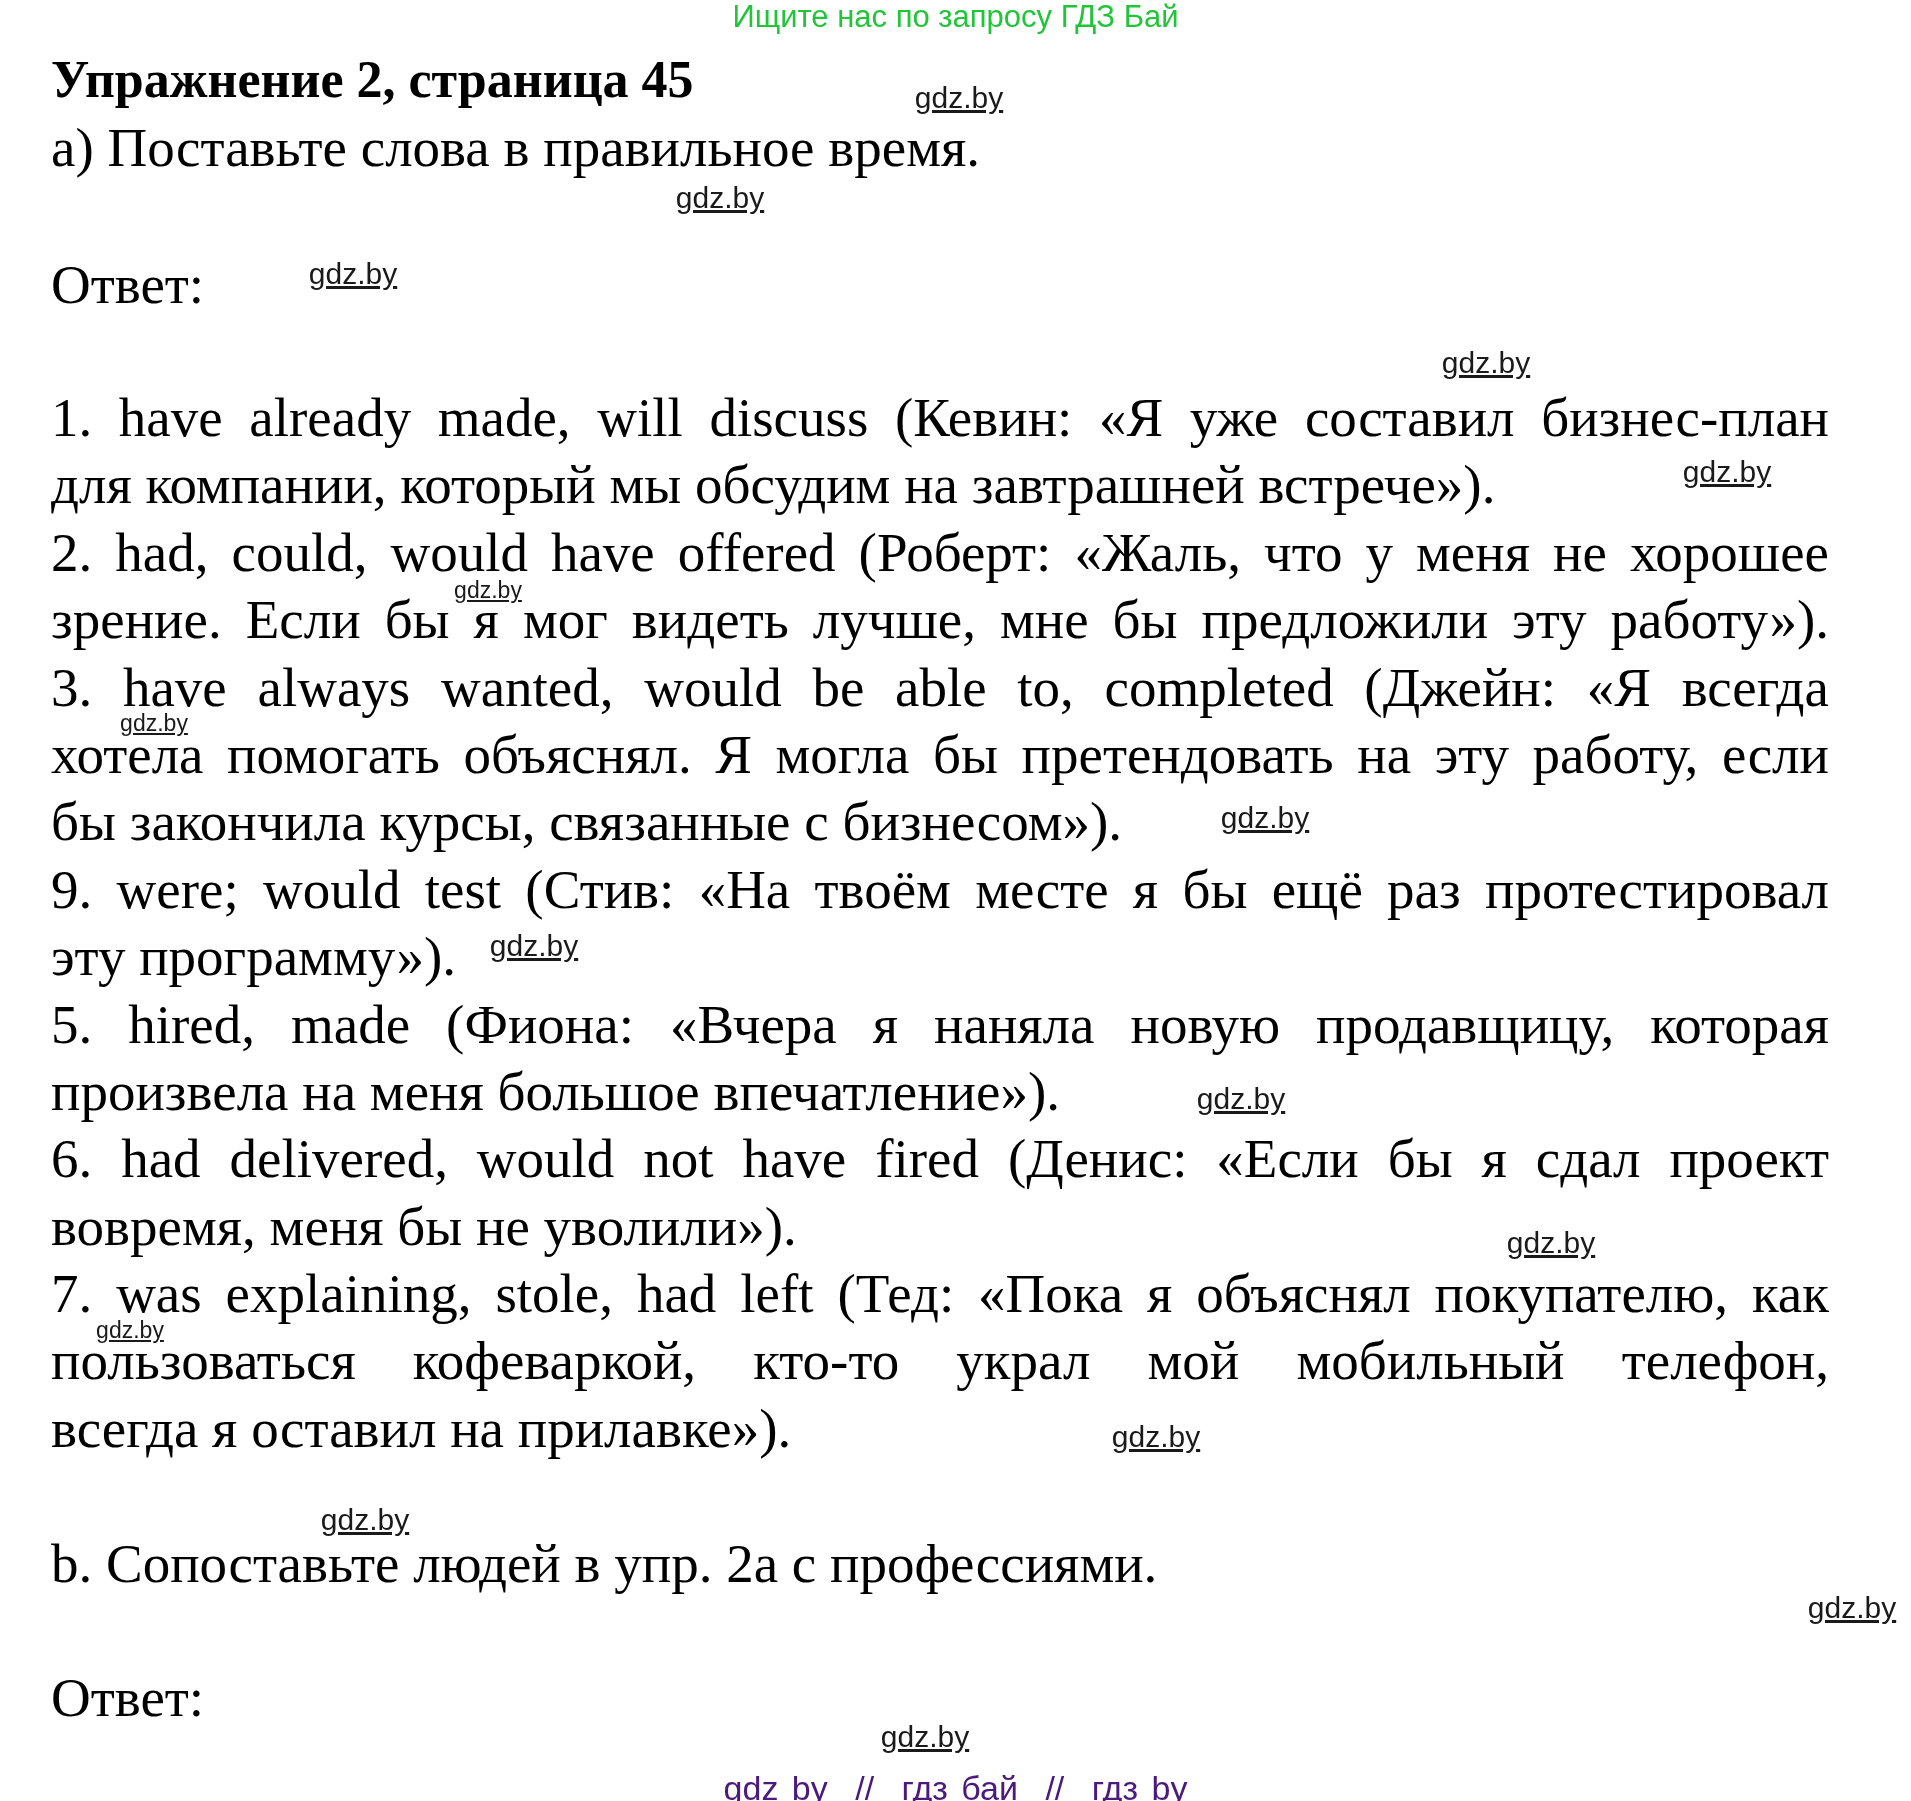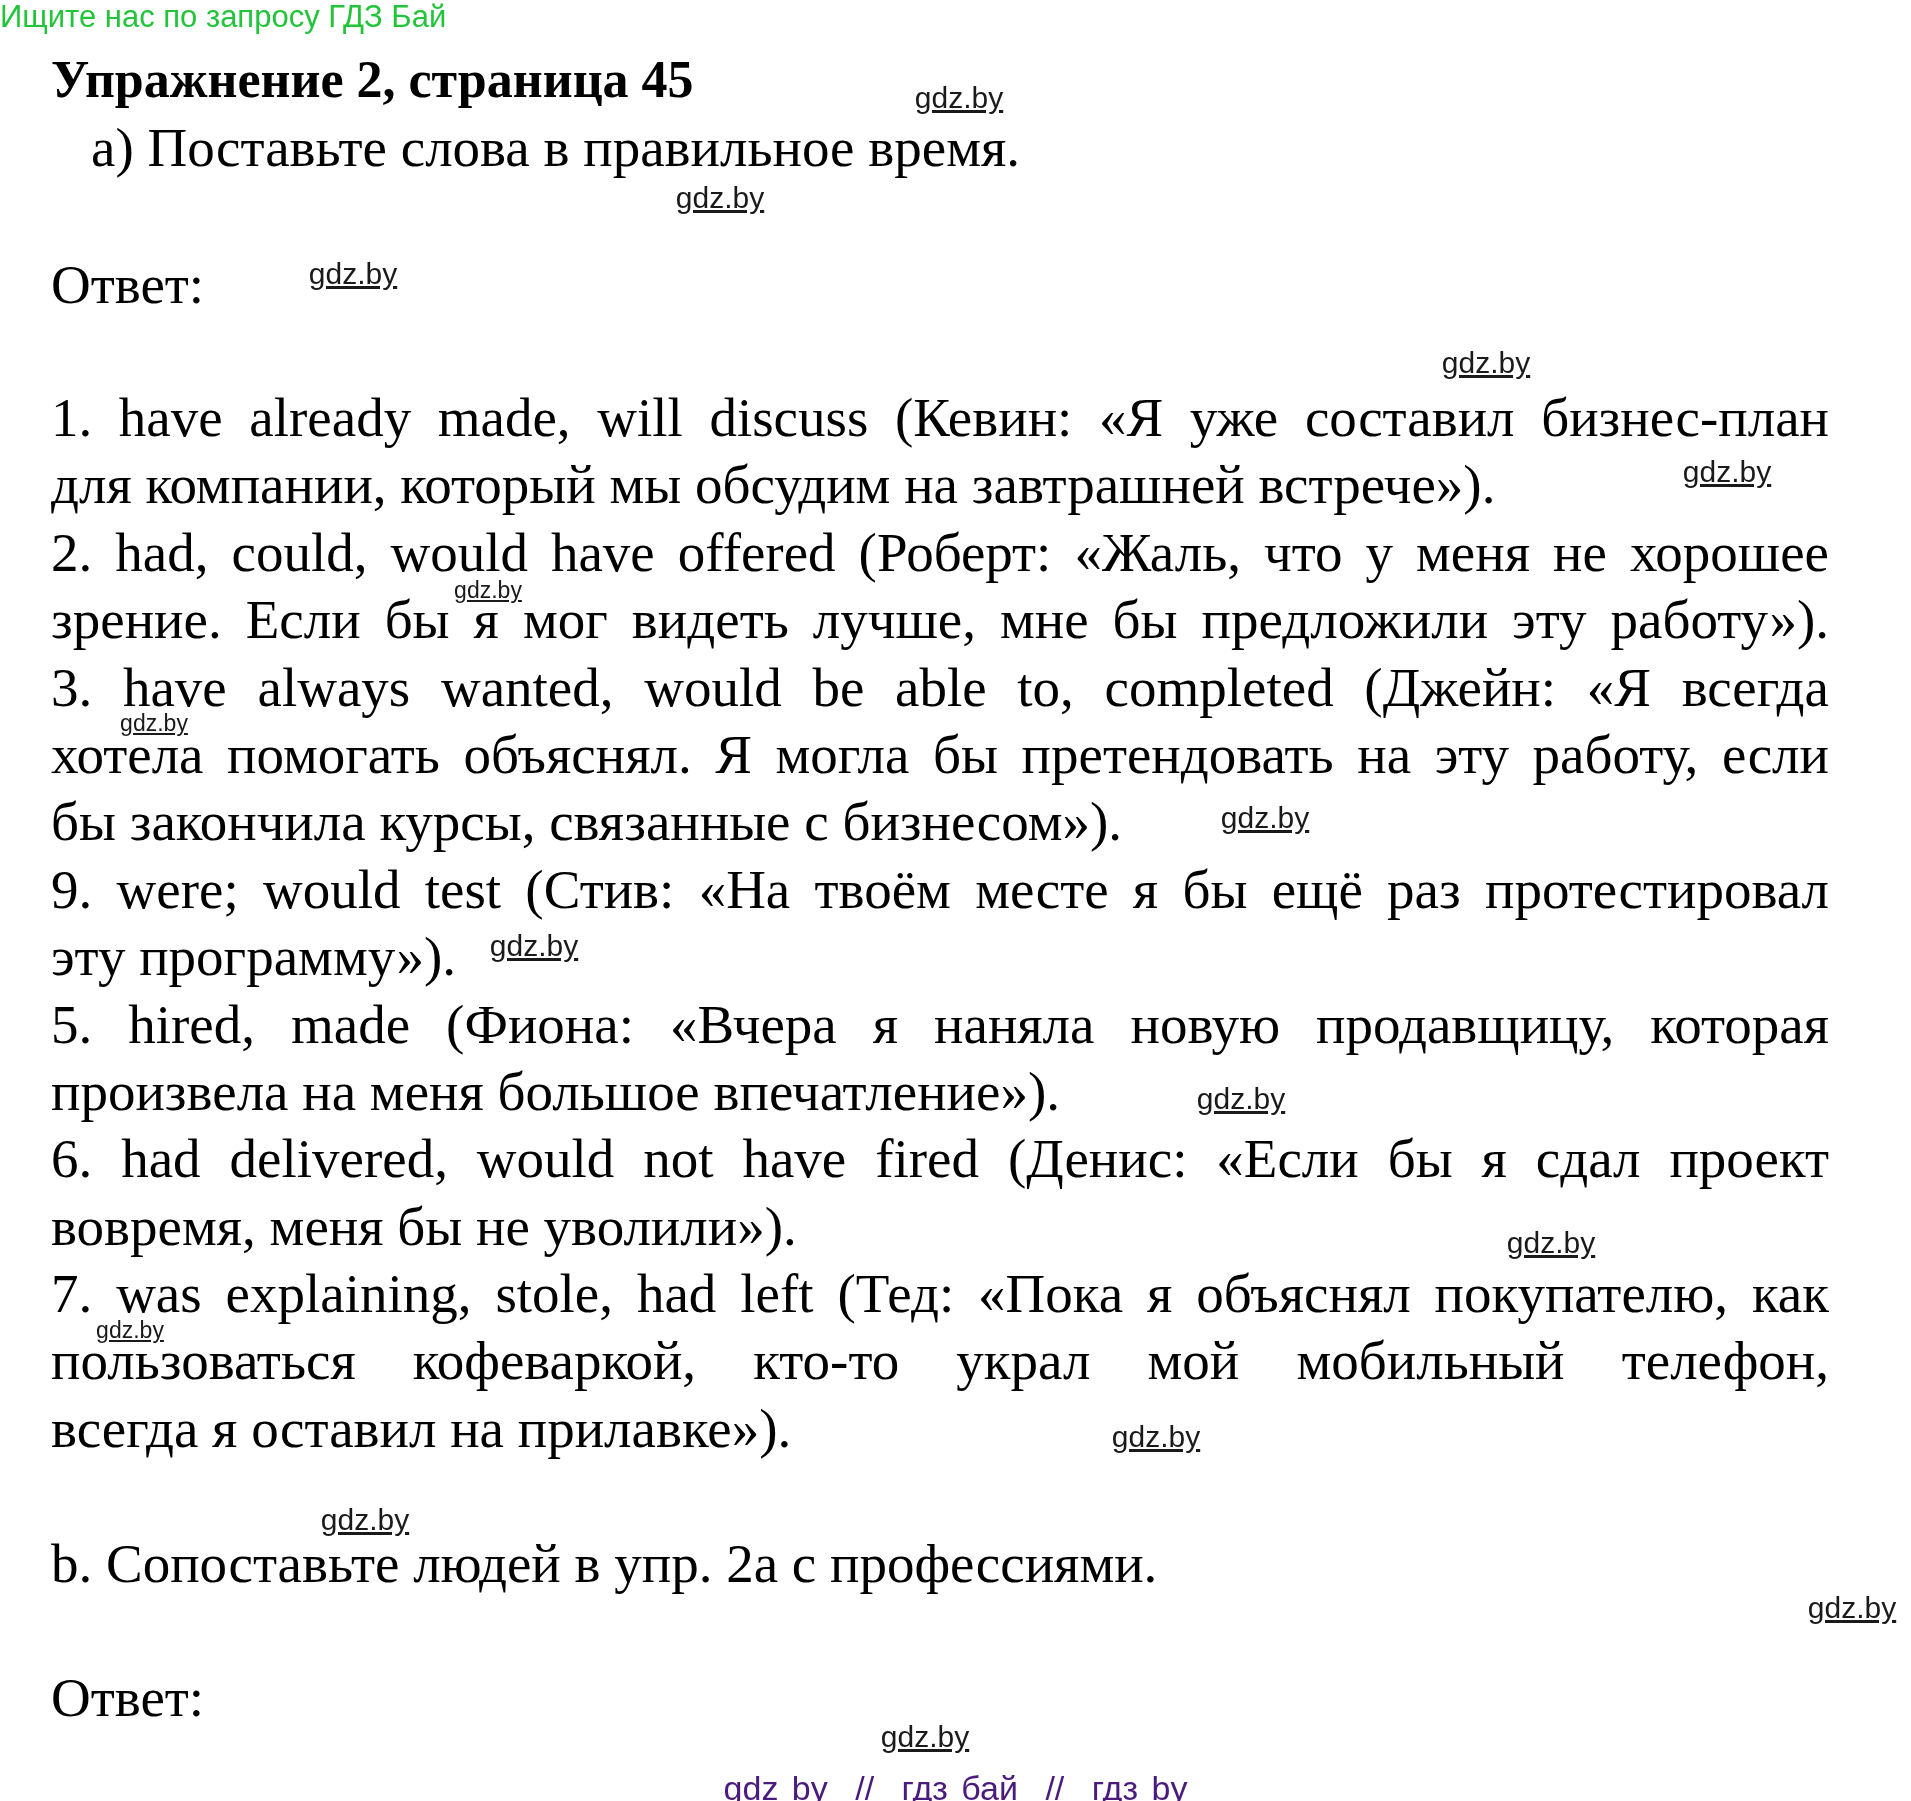--- a/index.html
+++ b/index.html
@@ -1,19 +1,19 @@
 <!DOCTYPE html>
 <html><head>
 <meta charset="utf-8">
 <style>
   html, body { margin: 0; padding: 0; background: #ffffff; }
   body { width: 1911px; height: 1801px; position: relative; overflow: hidden; }
   .abs { position: absolute; white-space: nowrap; text-align: right; }
   .banner {
-    left: 0; width: 1911px; top: 0; text-align: left;
+    left: 0; width: 1911px; top: 0; text-align: center;
     font-family: "Liberation Sans", sans-serif; font-size: 31px; line-height: 34px;
     color: #22c43a;
   }
   .heading {
     left: 51px; top: 50px;
     font-family: "Liberation Serif", serif; font-weight: bold; font-size: 52px; line-height: 60px;
     color: #000;
   }
   .serif {
     font-family: "Liberation Serif", serif; font-size: 55px; line-height: 67px; color: #000;
@@ -36,21 +36,21 @@
   }
   .footer .sep { margin: 0 14px; }
 </style>
 </head>
 <body>
 
 <div class="abs banner">Ищите нас по запросу ГДЗ Бай</div>
 
 <div class="abs heading">Упражнение 2, страница 45</div>
 
-<div class="abs serif" style="left:51px; top:114px;margin-left:40px;">а) Поставьте слова в правильное время.</div>
+<div class="abs serif" style="left:51px; top:114px;">а) Поставьте слова в правильное время.</div>
 
 <div class="abs serif" style="left:51px; top:251px;">Ответ:</div>
 
 <div class="answers">
   <span class="line justify">1. have already made, will discuss (Кевин: «Я уже составил бизнес-план</span>
   <span class="line">для компании, который мы обсудим на завтрашней встрече»).</span>
   <span class="line justify">2. had, could, would have offered (Роберт: «Жаль, что у меня не хорошее</span>
   <span class="line justify">зрение. Если бы я мог видеть лучше, мне бы предложили эту работу»).</span>
   <span class="line justify">3. have always wanted, would be able to, completed  (Джейн: «Я всегда</span>
   <span class="line justify">хотела помогать объяснял. Я могла бы претендовать на эту работу, если</span>

